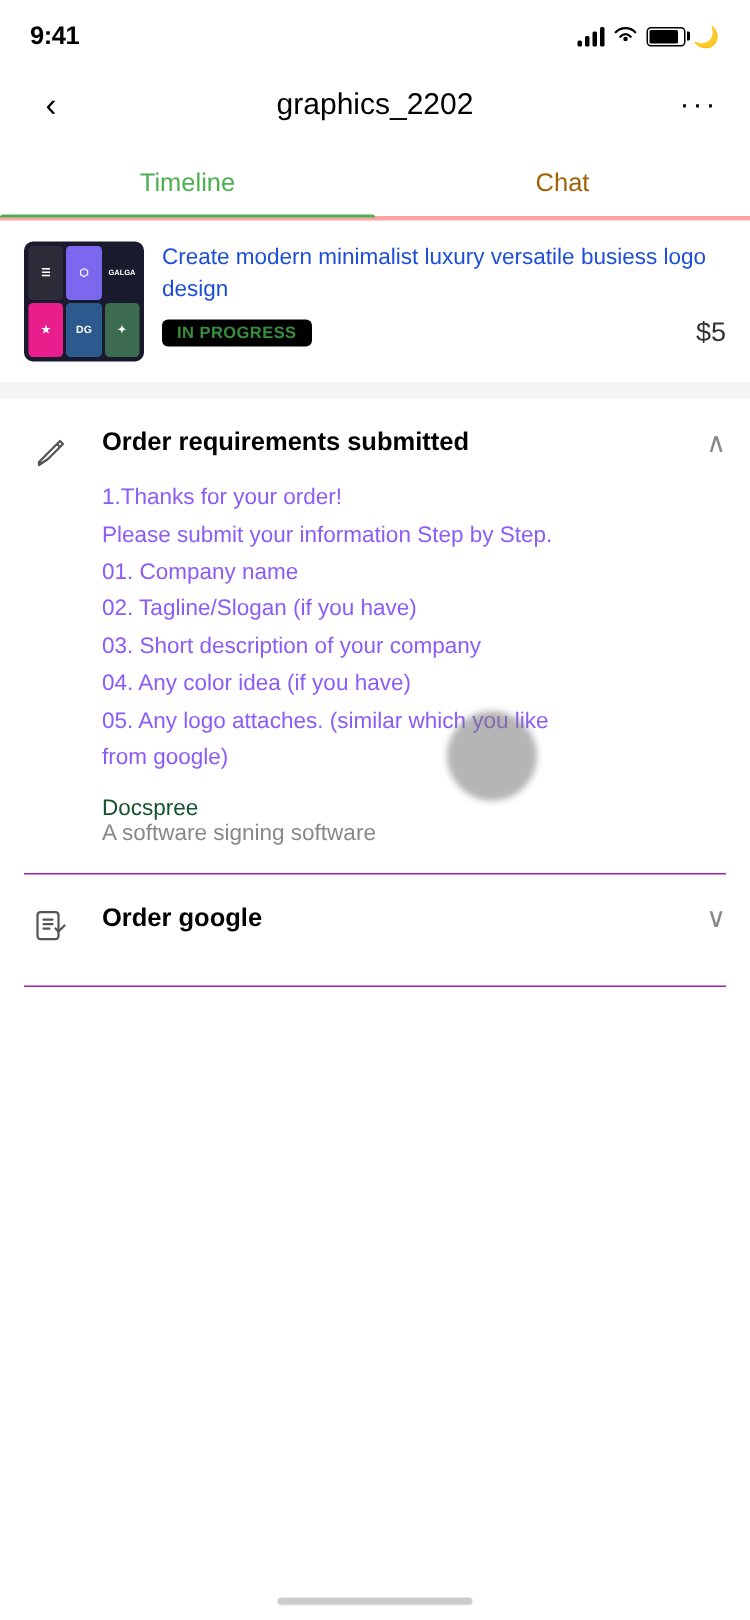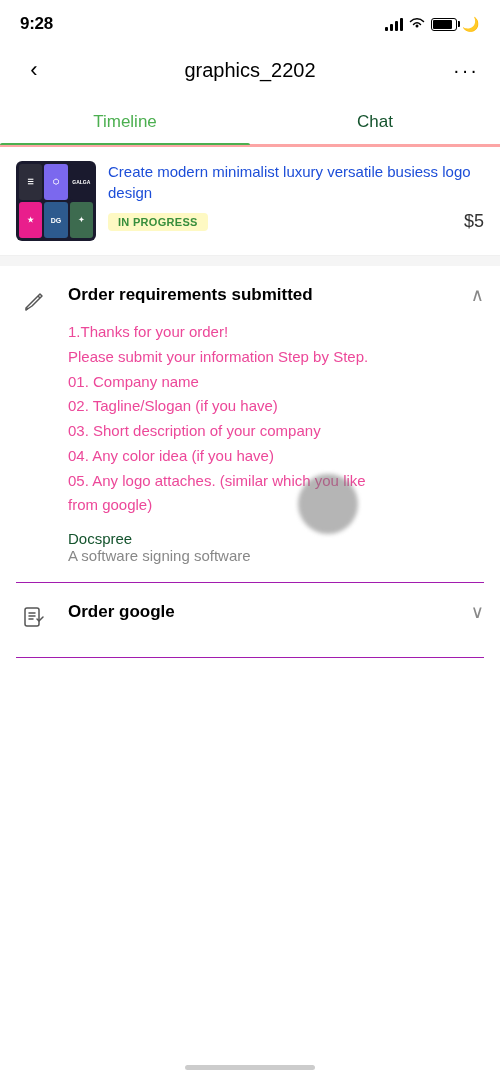--- a/index.html
+++ b/index.html
@@ -119,21 +119,21 @@
       display: flex;
       border-bottom: 3px solid #fca5a5;
     }
     .tab {
       flex: 1;
       text-align: center;
       padding: 12px 0;
       font-size: 17px;
       cursor: pointer;
       position: relative;
-      color: #14532d;
+      color: #a16207;
     }
     .tab.active {
       color: #4CAF50;
     }
     .tab.active::after {
       content: '';
       position: absolute;
       bottom: -1px;
       left: 0;
       right: 0;
@@ -180,21 +180,21 @@
       color: #1d4ed8;
       line-height: 1.4;
       margin-bottom: 8px;
     }
     .order-status-row {
       display: flex;
       align-items: center;
       justify-content: space-between;
     }
     .status-badge {
-      background: #fef9c3;
+      background: #000000;
       color: #388e3c;
       font-size: 11px;
       font-weight: 600;
       padding: 3px 10px;
       border-radius: 4px;
       letter-spacing: 0.3px;
     }
     .order-price {
       font-size: 18px;
       font-weight: 500;
@@ -247,21 +247,21 @@
     }
     .chevron-icon {
       font-size: 18px;
       color: #888;
     }
     .timeline-body {
       margin-top: 14px;
     }
     .timeline-text {
       font-size: 15px;
-      color: #ec4899;
+      color: #8b5cf6;
       line-height: 1.65;
     }
     .timeline-company-name {
       font-size: 15px;
       color: #14532d;
       margin-top: 12px;
     }
     .timeline-company-desc {
       font-size: 15px;
       color: #888;
@@ -290,21 +290,21 @@
       height: 5px;
       background: #000;
       border-radius: 3px;
       opacity: 0.2;
     }
   </style>
 </head>
 <body>
 
 <div class="status-bar">
-  <span class="status-time">9:28</span>
+  <span class="status-time">9:41</span>
   <div class="status-icons">
     <div class="signal-bars">
       <div class="signal-bar" style="height:4px;"></div>
       <div class="signal-bar" style="height:7px;"></div>
       <div class="signal-bar" style="height:10px;"></div>
       <div class="signal-bar" style="height:13px;"></div>
     </div>
     <span class="wifi-icon">
       <svg width="16" height="12" viewBox="0 0 16 12">
         <path d="M8 10.5a1.5 1.5 0 1 1 0-3 1.5 1.5 0 0 1 0 3z" fill="#000"></path>

